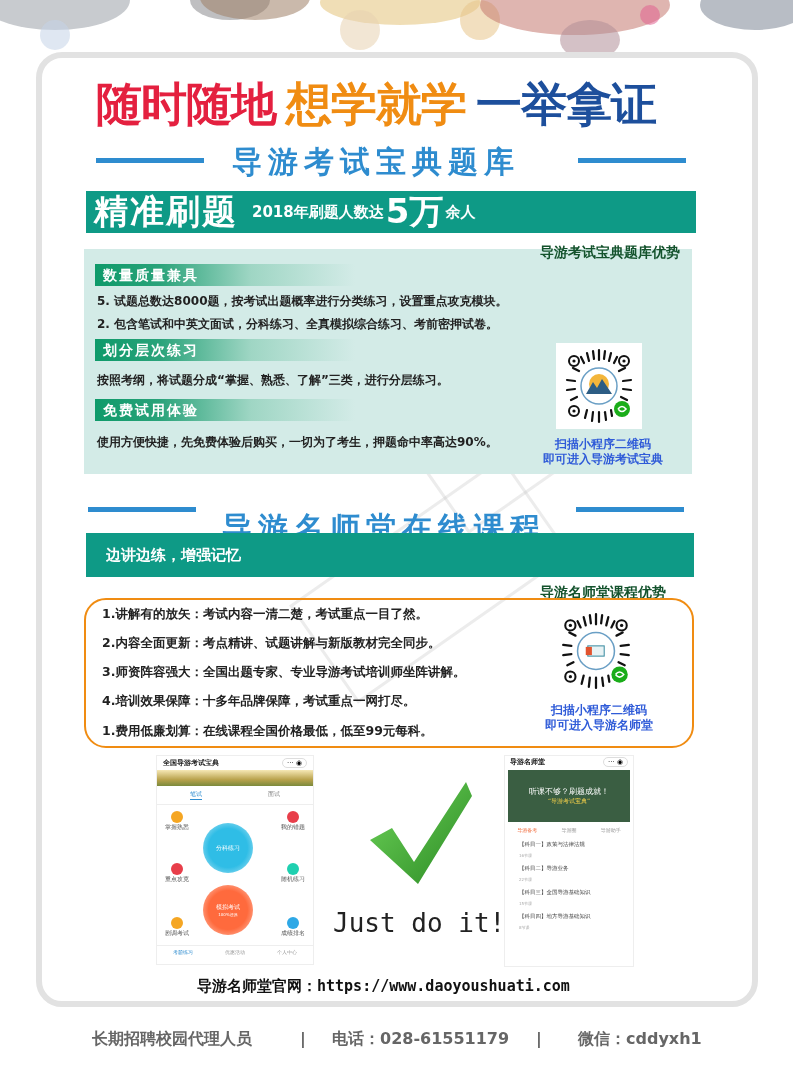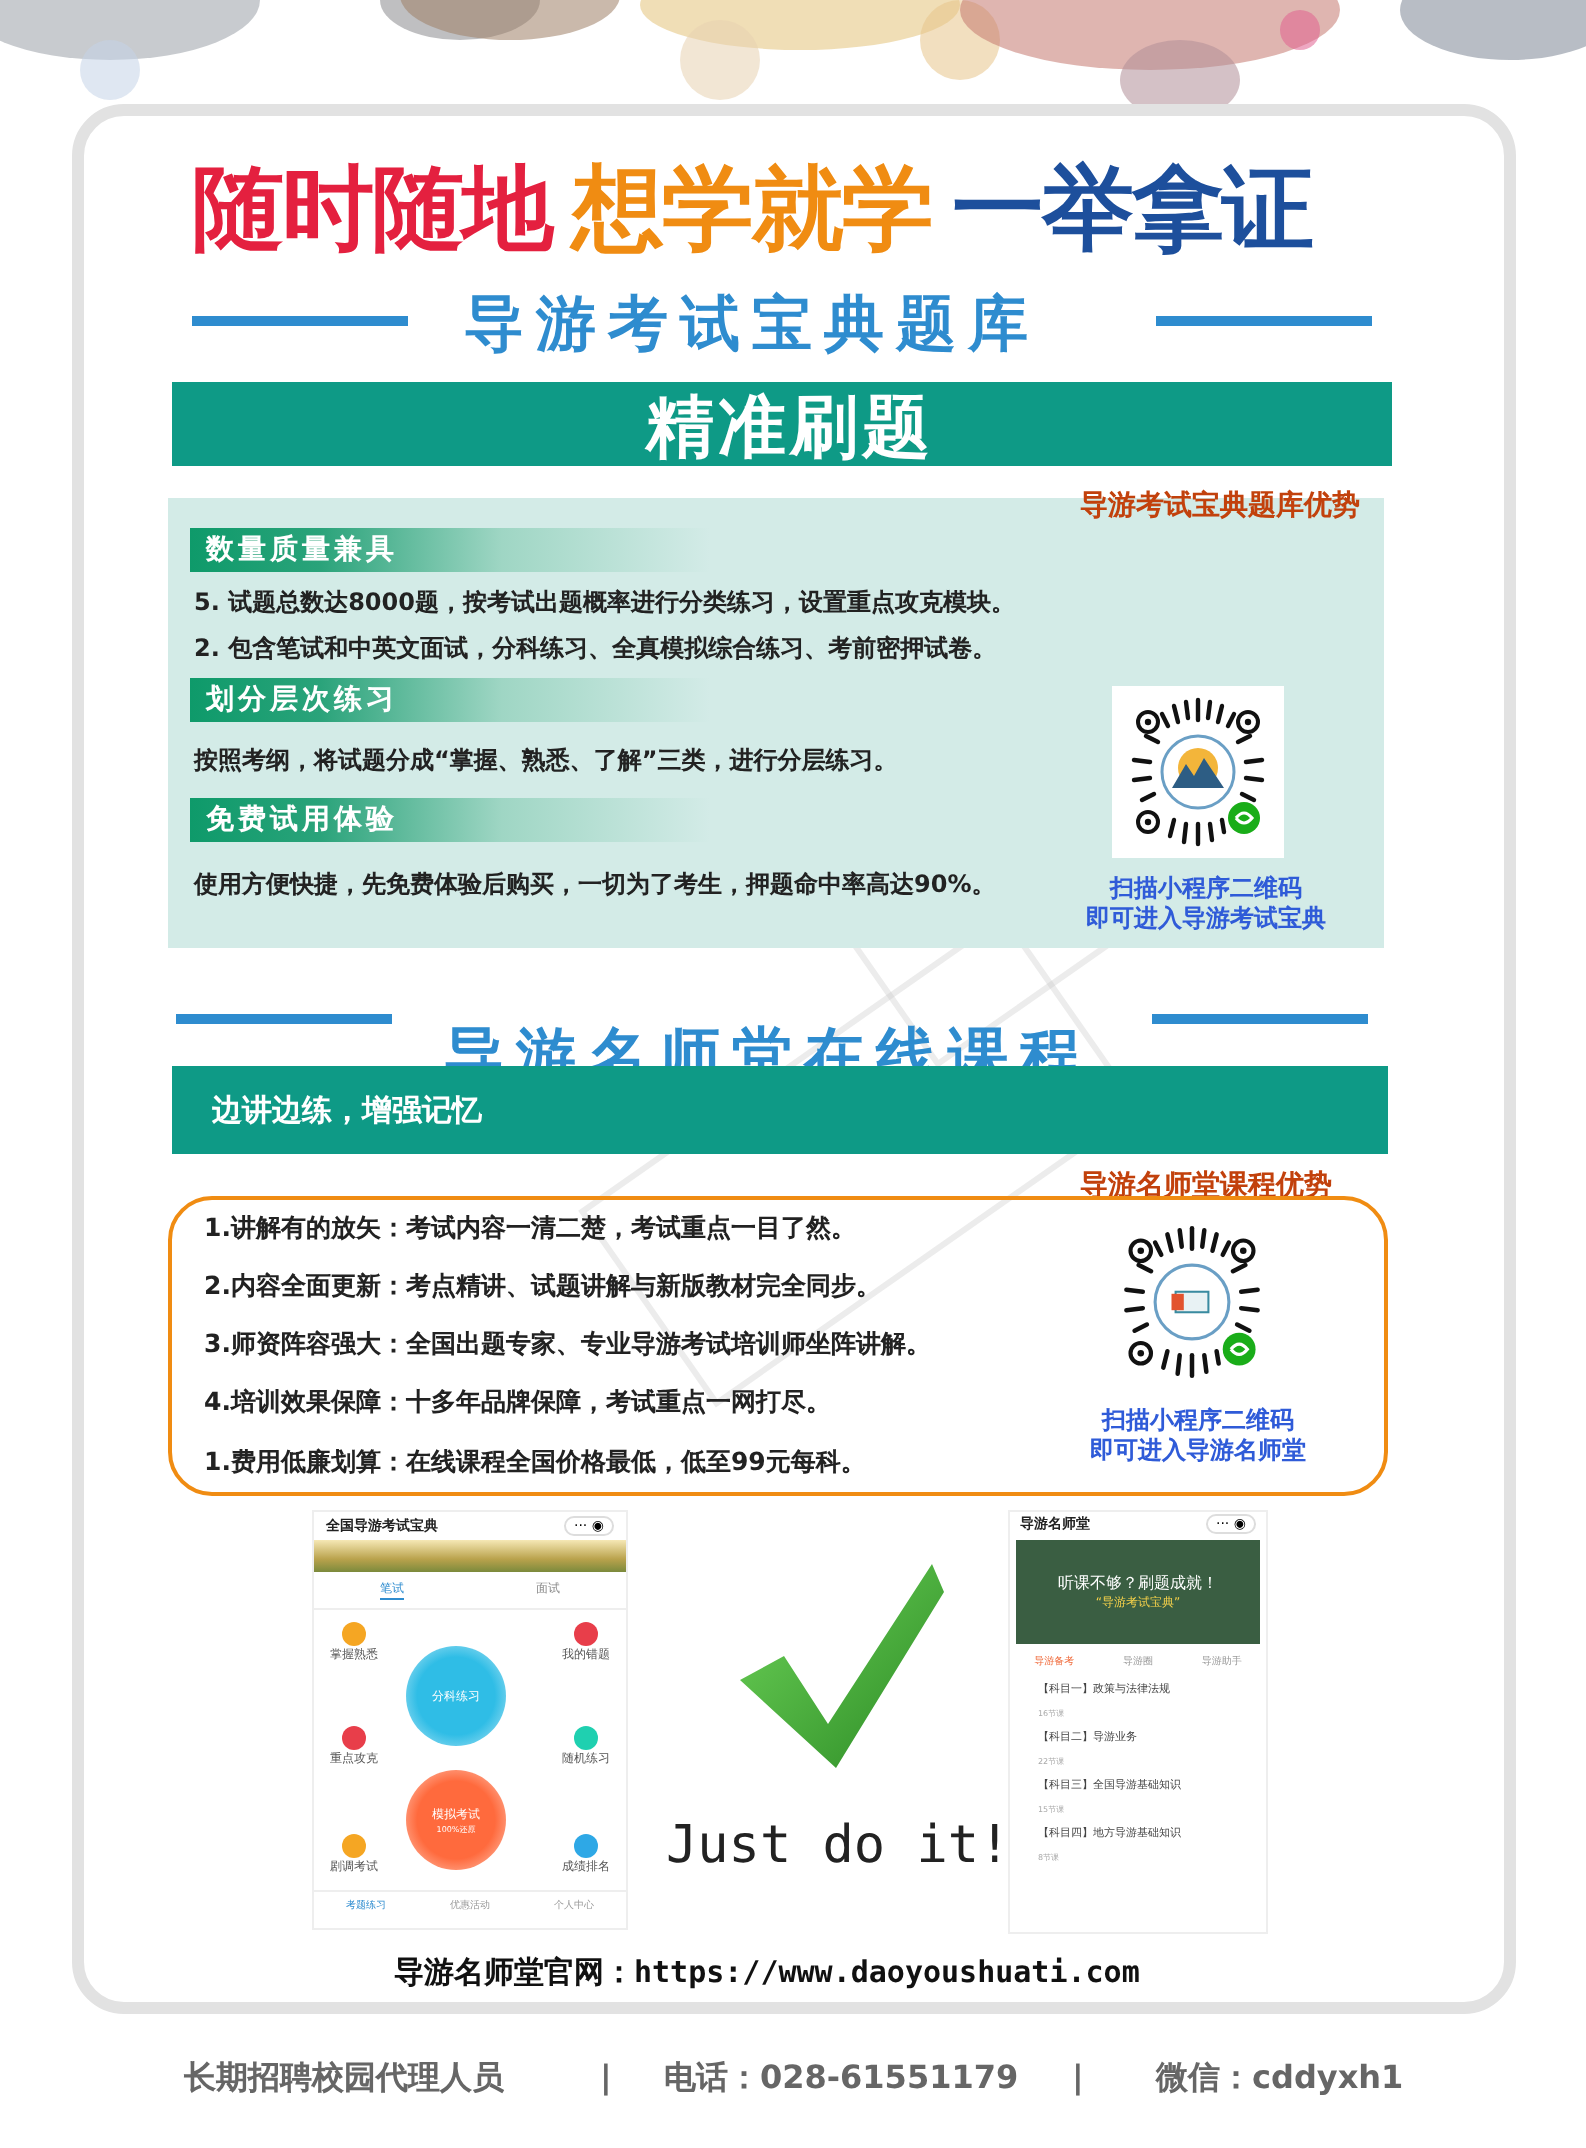--- a/index.html
+++ b/index.html
@@ -20,21 +20,21 @@
   .h-red { color: #e4203f; }
   .h-orange { color: #f08c12; }
   .h-blue { color: #1d4f9c; }
   .sec-title { font-size: 30px; font-weight: bold; color: #2e8ccf; letter-spacing: 6px; white-space: nowrap; }
   .line { height: 5px; background: #2e8ccf; }
   .teal-banner { background: #0e9a86; color: #fff; display: flex; align-items: center; }
   .big-white { font-size: 34px; font-weight: 900; letter-spacing: 2px; padding-left: 8px; }
   .small-white { font-size: 15px; font-weight: bold; margin-left: 14px; }
   .huge-white { font-size: 34px; font-weight: 900; margin-left: 2px; }
   .light-panel { background: #d3ebe7; }
-  .adv-title { font-size: 14px; font-weight: bold; color: #c2410c; white-space: nowrap; }
+  .adv-title { font-size: 14px; font-weight: bold; color: #14532d; white-space: nowrap; }
   .green-tag {
     height: 22px; width: 260px; color: #fff; font-size: 14px; font-weight: bold; letter-spacing: 2px;
     padding-left: 8px; line-height: 22px;
     background: linear-gradient(90deg, #0e9a6a 0%, #2aa37a 25%, #9fd6c4 60%, rgba(211,235,231,0) 100%);
   }
   .body-text { font-size: 12px; font-weight: bold; color: #222; white-space: nowrap; }
   .qr { background: #fff; display: flex; align-items: center; justify-content: center; }
   .qr-caption { color: #2f5bd8; font-size: 12px; font-weight: bold; text-align: center; line-height: 15px; white-space: nowrap; }
   .orange-box { border: 2px solid #f08c12; border-radius: 22px; }
   .list-text { font-size: 12.5px; font-weight: bold; color: #222; white-space: nowrap; }
@@ -67,21 +67,21 @@
 <div class="watermark" style="left:300px;top:520px;width:260px;height:120px;"></div>
 
 <div class="abs headline">
   <span class="h-red">随时随地</span><span class="h-orange">想学就学</span><span class="h-blue">一举拿证</span>
 </div>
 
 <div class="abs line" style="left:96px;top:158px;width:108px;"></div>
 <div class="abs sec-title" style="left:232px;top:142px;">导游考试宝典题库</div>
 <div class="abs line" style="left:578px;top:158px;width:108px;"></div>
 
-<div class="abs teal-banner" style="left:86px;top:191px;width:610px;height:42px;flex-direction:column;">
+<div class="abs teal-banner" style="left:86px;top:191px;width:610px;height:42px;">
   <span class="big-white">精准刷题</span>
   <span class="small-white">2018年刷题人数达</span>
   <span class="huge-white">5万</span>
   <span class="small-white" style="margin-left:2px;">余人</span>
 </div>
 
 <div class="abs light-panel" style="left:84px;top:249px;width:608px;height:225px;"></div>
 <div class="abs adv-title" style="left:540px;top:244px;">导游考试宝典题库优势</div>
 
 <div class="abs green-tag" style="left:95px;top:264px;">数量质量兼具</div>

